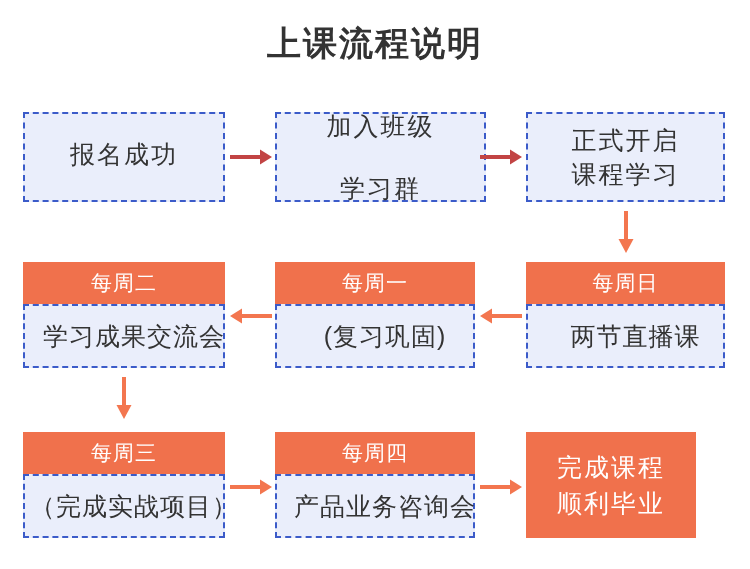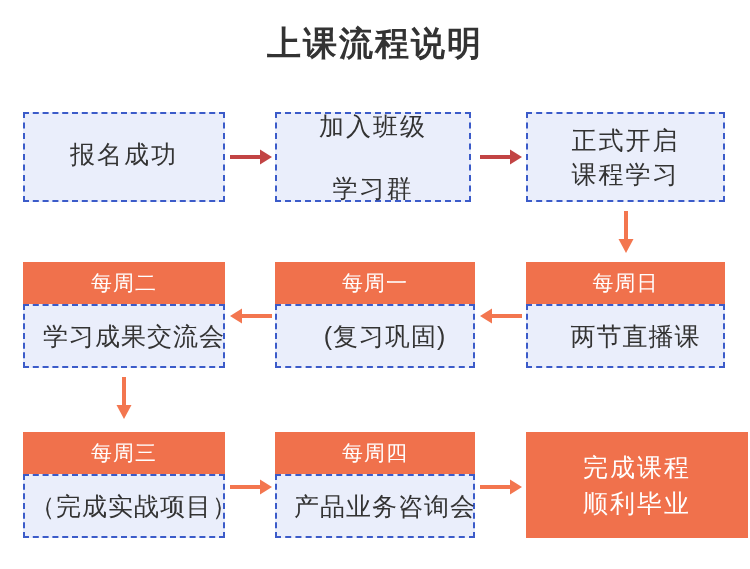--- a/index.html
+++ b/index.html
@@ -96,21 +96,21 @@
 
   <div class="plainbox" style="left:23px; top:112px; width:202px;font-family:Liberation Mono, monospace;">
     <div>报名成功</div>
   </div>
 
   <svg class="arrow arrow-red" style="left:229px; top:148px;" width="44" height="18" viewBox="0 0 44 18">
     <line x1="1" y1="9" x2="31" y2="9" stroke-width="4"></line>
     <polygon points="31,1.5 43,9 31,16.5"></polygon>
   </svg>
 
-  <div class="plainbox" style="left:275px; top:112px; width:196px;gap:28px;">
+  <div class="plainbox" style="left:275px; top:112px; width:211px;gap:28px;">
     <div>加入班级</div>
     <div>学习群</div>
   </div>
 
   <svg class="arrow arrow-red" style="left:479px; top:148px;" width="44" height="18" viewBox="0 0 44 18">
     <line x1="1" y1="9" x2="31" y2="9" stroke-width="4"></line>
     <polygon points="31,1.5 43,9 31,16.5"></polygon>
   </svg>
 
   <div class="plainbox" style="left:526px; top:112px; width:199px;">
@@ -166,18 +166,18 @@
   <div class="cell" style="left:275px; top:432px; width:200px;">
     <div class="cell-header">每周四</div>
     <div class="cell-body">产品业务咨询会</div>
   </div>
 
   <svg class="arrow arrow-orange" style="left:479px; top:478px;" width="44" height="18" viewBox="0 0 44 18">
     <line x1="1" y1="9" x2="31" y2="9" stroke-width="4"></line>
     <polygon points="31,1.5 43,9 31,16.5"></polygon>
   </svg>
 
-  <div class="solidbox" style="left:526px; top:432px; width:222px;">
+  <div class="solidbox" style="left:526px; top:432px; width:170px;">
     <div>完成课程</div>
     <div>顺利毕业</div>
   </div>
 
 </div>
 
 </body></html>

